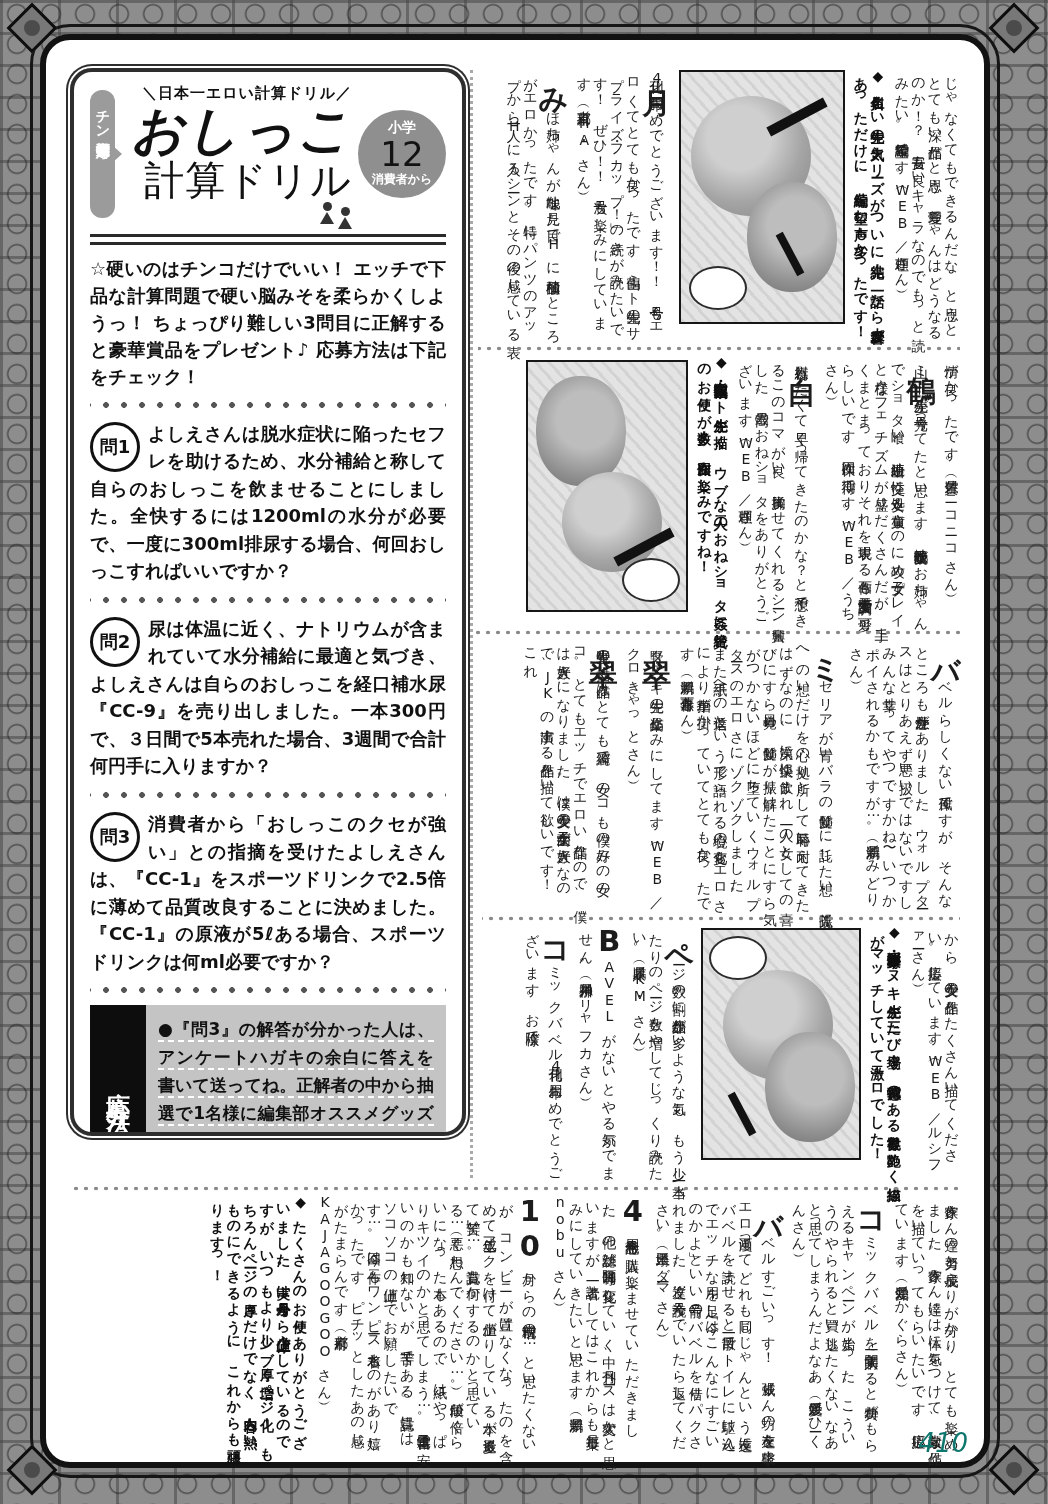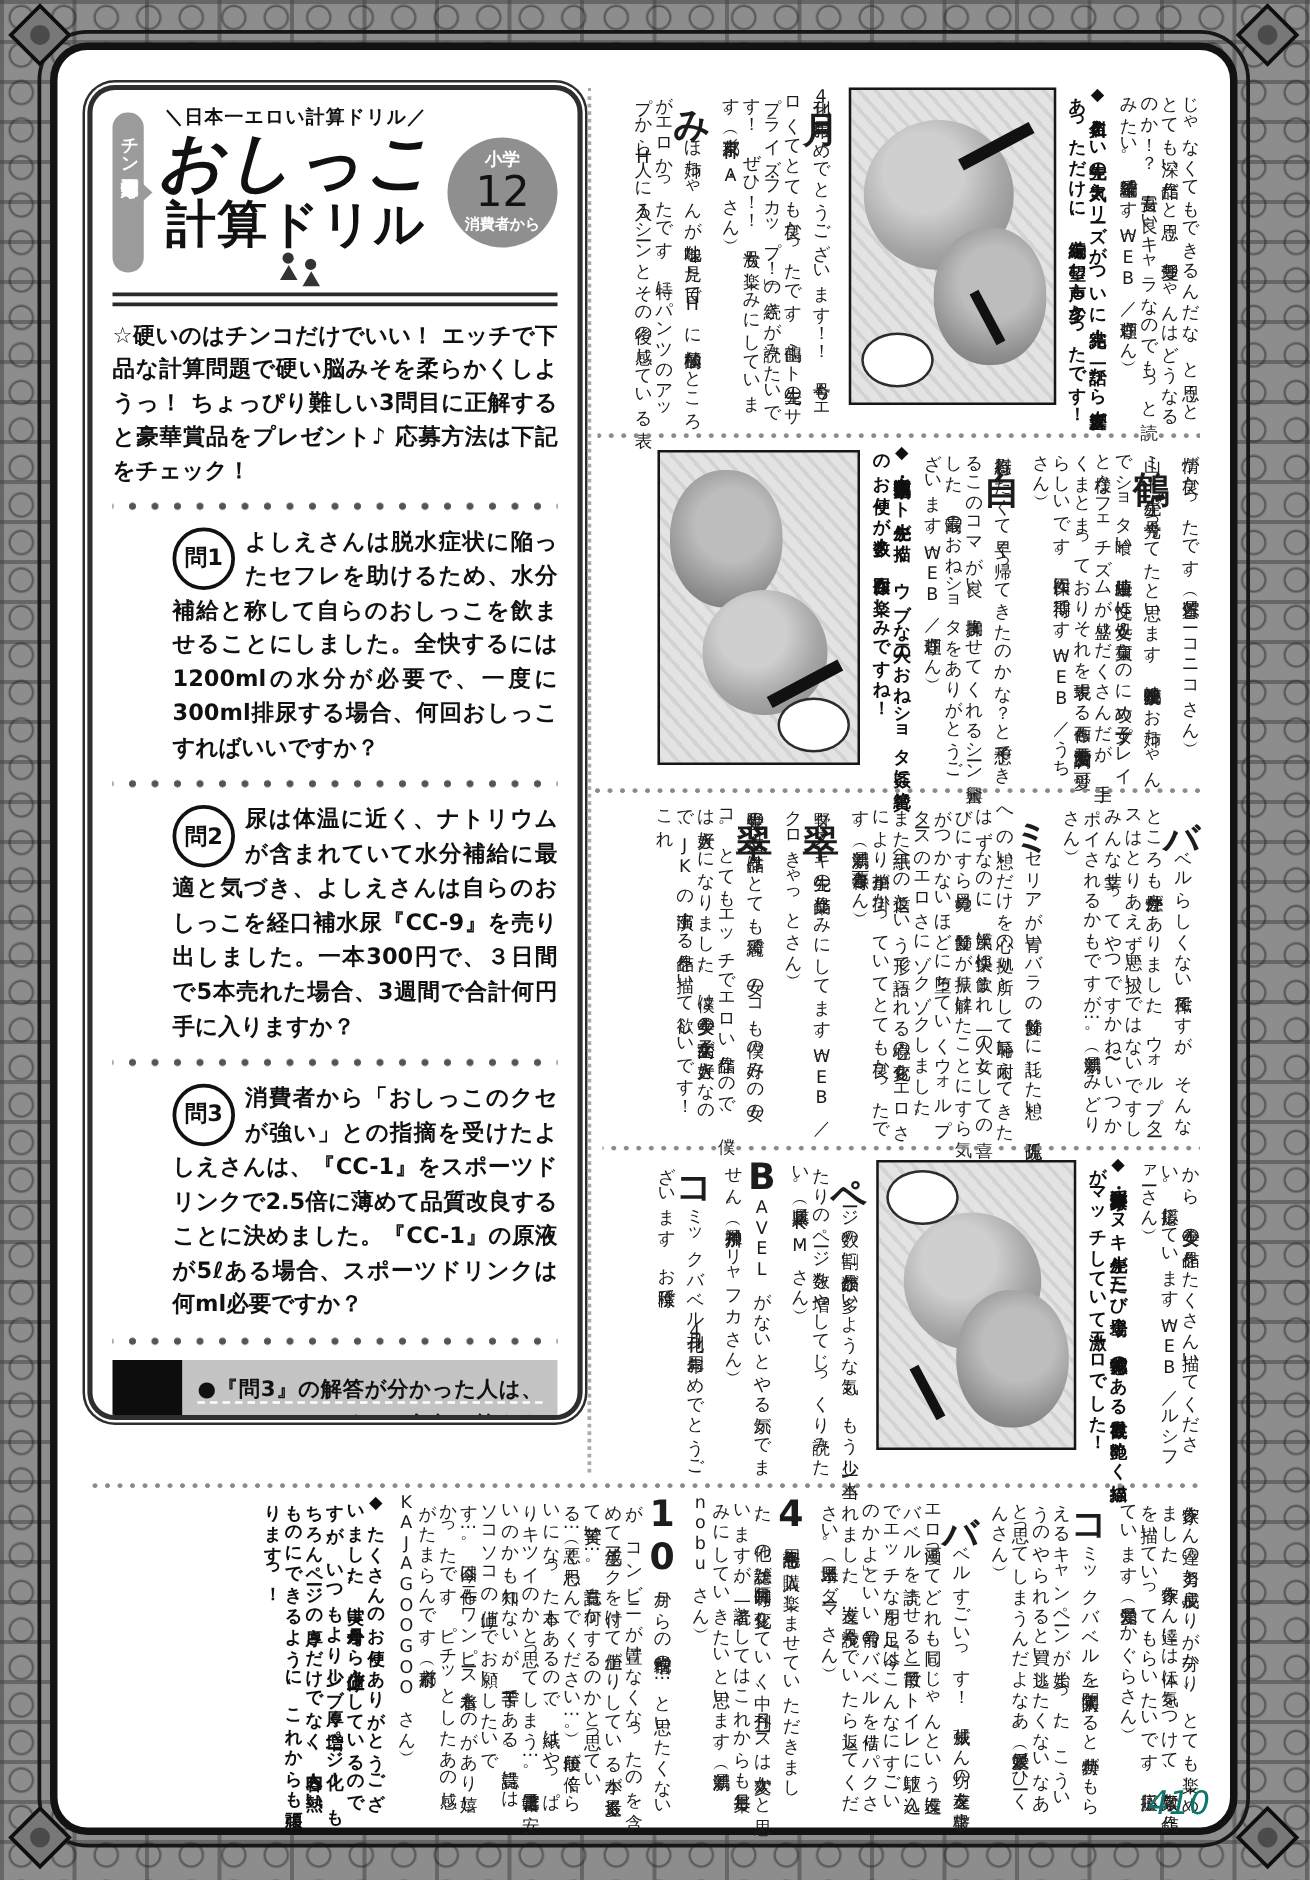--- a/index.html
+++ b/index.html
@@ -41,42 +41,42 @@
   .drill-head{display:flex;align-items:center;gap:6px;}
   .tab{
     writing-mode:vertical-rl;text-orientation:upright;background:#9b9b9b;color:#fff;
     font-size:14px;font-weight:bold;padding:10px 5px;border-radius:12px;line-height:1.1;
     position:relative;height:108px;flex:0 0 auto;
   }
   .tab::after{
     content:"";position:absolute;right:-16px;top:50%;margin-top:-9px;
     border:9px solid transparent;border-left:10px solid #9b9b9b;
   }
-  .titles{flex:1;text-align:center;}
+  .titles{flex:1;text-align:right;}
   .tagline{font-size:15px;font-weight:bold;letter-spacing:1px;}
   .title1{font-size:52px;font-weight:bold;line-height:1.05;letter-spacing:2px;font-style:italic;}
-  .title2{font-size:40px;font-weight:bold;line-height:1.1;letter-spacing:1px;display:inline-block;vertical-align:middle;}
+  .title2{font-size:40px;font-weight:normal;line-height:1.1;letter-spacing:1px;display:inline-block;vertical-align:middle;}
   .bg-icon{display:inline-flex;gap:4px;margin-left:6px;vertical-align:middle;}
   .person{display:flex;flex-direction:column;align-items:center;}
   .person .head{width:9px;height:9px;border-radius:50%;background:#333;}
   .person .bodyt{width:0;height:0;border-left:7px solid transparent;border-right:7px solid transparent;border-bottom:12px solid #333;margin-top:1px;}
   .person.p2{transform:translateY(5px);}
   .grade{
     width:88px;height:88px;border-radius:50%;background:#8f8f8f;color:#fff;
     display:flex;flex-direction:column;align-items:center;justify-content:center;flex:0 0 auto;
   }
   .grade .g-top{font-size:14px;font-weight:bold;}
   .grade .g-num{font-size:34px;font-weight:normal;color:#121212;line-height:1;}
   .grade .g-bot{font-size:12px;font-weight:bold;}
   .dbl{border-top:3px solid #2a2a2a;border-bottom:3px solid #2a2a2a;height:5px;margin:10px 0 10px;}
   .intro{font-size:18px;font-weight:bold;line-height:1.5;text-align:justify;}
   .dotsep{height:8px;margin:11px 0;
     background-image:radial-gradient(circle,#555 2.6px,transparent 3.1px);
     background-size:18px 8px;background-position:center;background-repeat:repeat-x;}
-  .problem{font-size:18px;font-weight:bold;line-height:1.53;text-align:justify;margin-left:48px;}
+  .problem{font-size:18px;font-weight:bold;line-height:1.53;text-align:justify;}
   .qbadge{
     float:left;width:44px;height:44px;border:3px solid #111;border-radius:50%;
     display:flex;align-items:center;justify-content:center;font-size:18px;font-weight:bold;
     margin:2px 8px 2px 0;background:#fff;
   }
   .apply{display:flex;margin-top:2px;}
   .apply-label{
     background:#0d0d0d;color:#fff;writing-mode:vertical-rl;text-orientation:upright;
     font-size:24px;font-weight:bold;letter-spacing:6px;padding:10px 12px;flex:0 0 auto;
     display:flex;align-items:center;justify-content:center;

